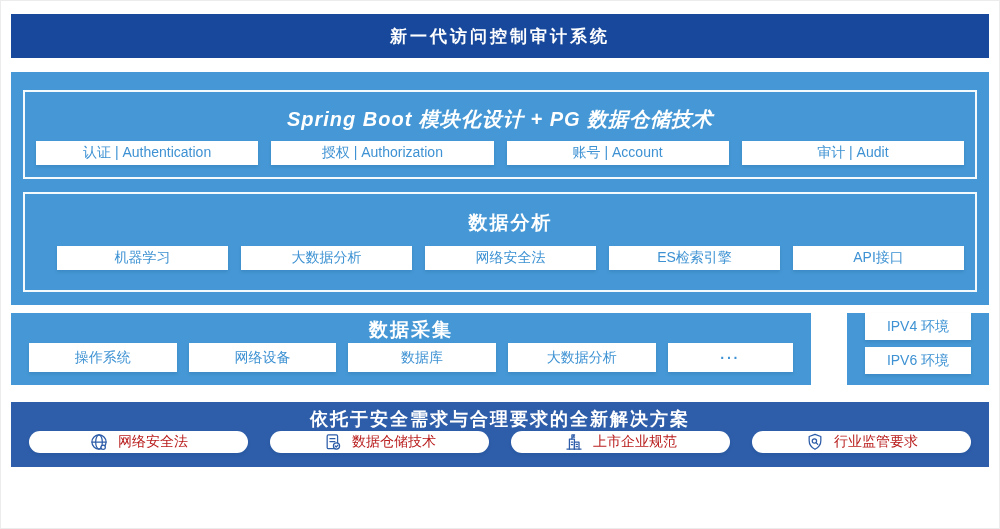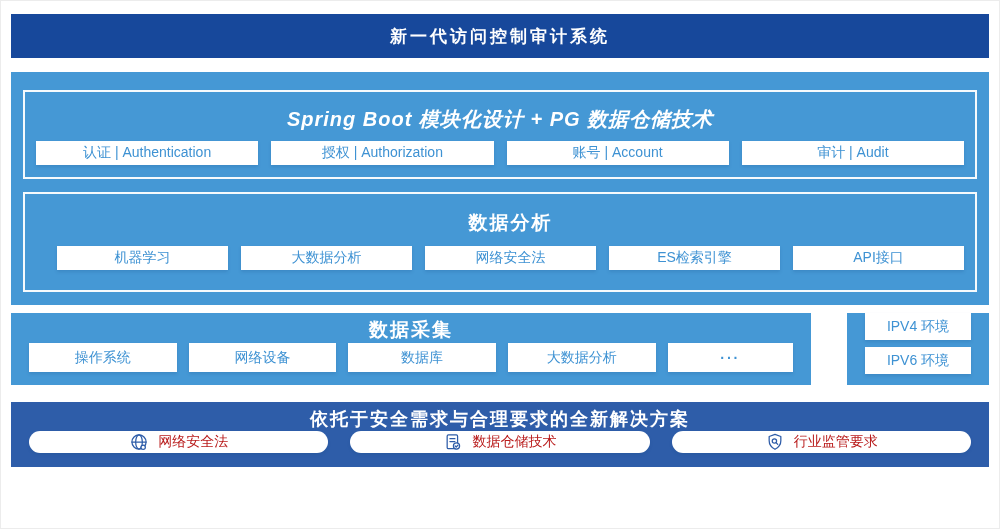--- a/index.html
+++ b/index.html
@@ -136,20 +136,32 @@
               <path d="M8.3 8h6 M8.3 11.5h6"></path>
               <circle cx="16.2" cy="16.8" r="3.7" fill="#fff"></circle>
               <path d="M14.7 16.8l1.2 1.2 2-2.2"></path>
             </svg>
         </span>
         <span>数据仓储技术</span>
       </div>
       <div class="wbox sbox">
         <span class="icon">
           <svg viewBox="0 0 24 24">
+              <path d="M3.5 20.5h17"></path>
+              <path d="M6.5 20.5V8.5h6v12"></path>
+              <path d="M12.5 20.5V12h5.5v8.5"></path>
+              <path d="M9.5 8.5V3.5h3.2l-1.1 1.3 1.1 1.3H9.5"></path>
+              <path d="M8.8 12h1.6 M8.8 15h1.6 M14.6 14.8h1.6 M14.6 17.4h1.6"></path>
+            </svg>
+        </span>
+        <span>上市企业规范</span>
+      </div>
+      <div class="wbox sbox">
+        <span class="icon">
+          <svg viewBox="0 0 24 24">
               <path d="M12 2.8l7 2.6v5c0 4.6-3 8.2-7 10.3-4-2.1-7-5.7-7-10.3v-5z"></path>
               <circle cx="11.3" cy="10.8" r="2.6"></circle>
               <path d="M13.2 12.8l2.1 2.1"></path>
             </svg>
         </span>
         <span>行业监管要求</span>
       </div>
     </div>
   </div>
 

